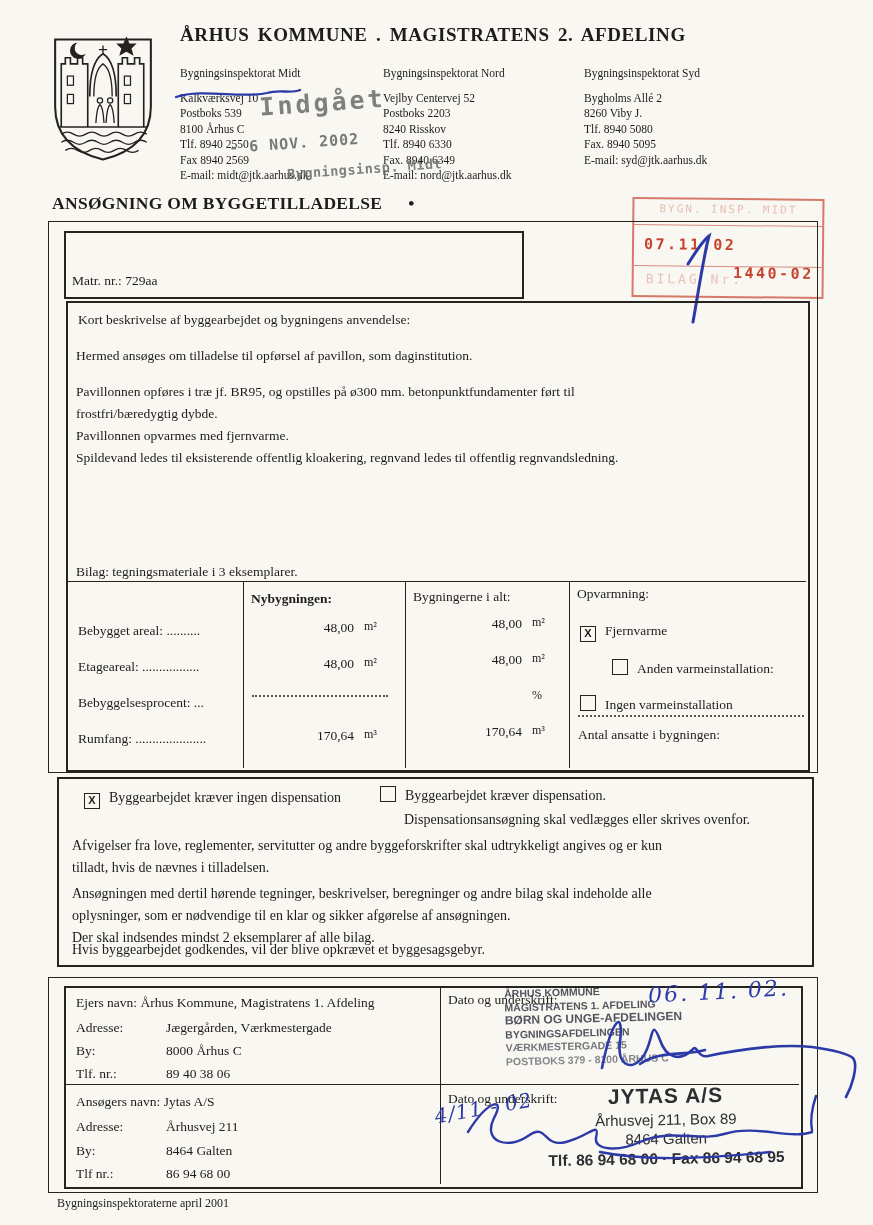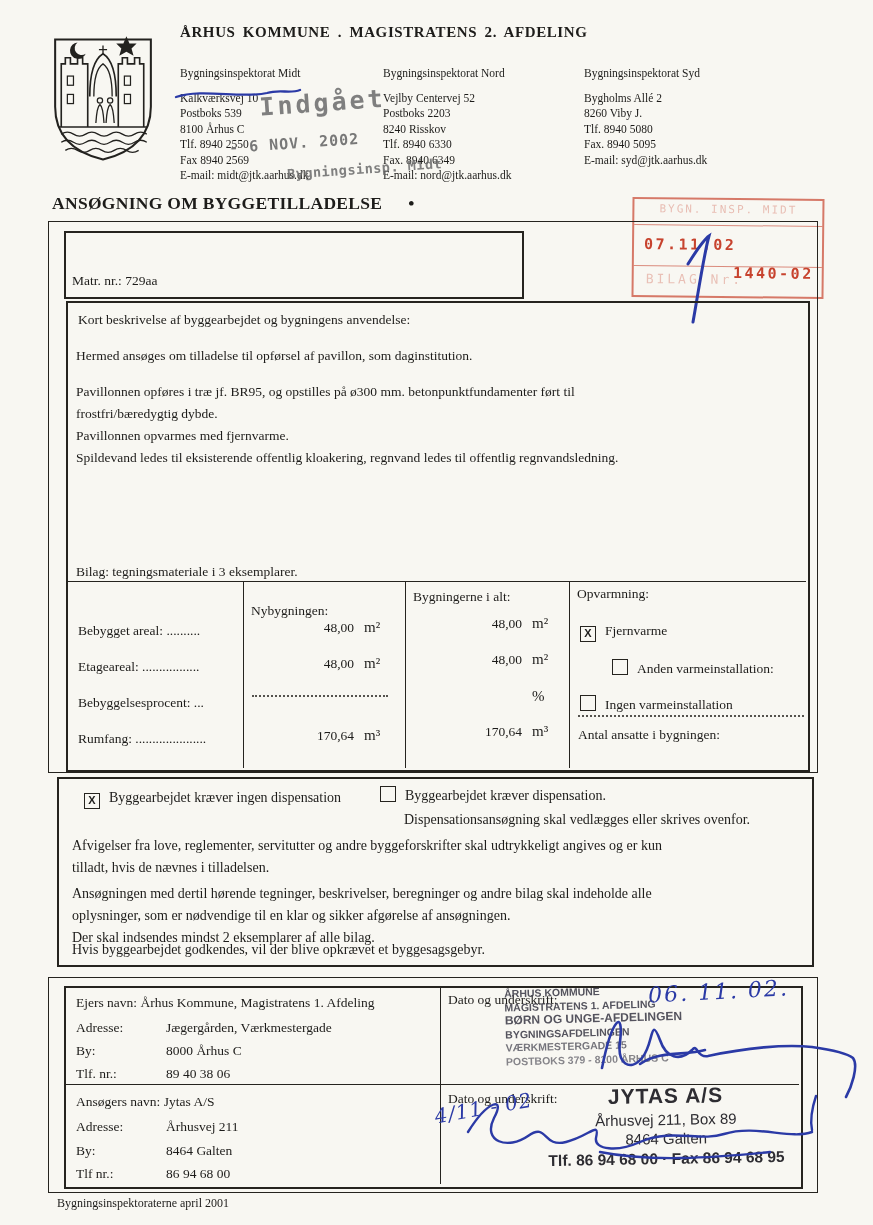--- a/index.html
+++ b/index.html
@@ -11,21 +11,21 @@
   .vline{position:absolute;border-left:1.6px solid #26241f;width:0;}
   .hline{position:absolute;border-top:1.6px solid #26241f;height:0;}
   .ml{white-space:pre-line;}
   .t13{font-size:13.5px;line-height:22px;}
   .t14{font-size:14px;line-height:22px;}
   .cb{display:inline-block;width:14px;height:14px;border:1.7px solid #26241f;text-align:center;
       line-height:13px;font:bold 11px "Liberation Sans","DejaVu Sans",sans-serif;color:#1d1c1a;
       vertical-align:-2px;margin-right:9px;background:transparent;}
   .dotted{position:absolute;border-bottom:2px dotted #55534e;}
   .val{position:absolute;width:106px;text-align:right;font-size:13.5px;}
-  .unit{position:absolute;font-size:15px;text-align:center;}
+  .unit{position:absolute;font-size:12px;text-align:center;}
   .office{position:absolute;width:200px;font-size:11.5px;line-height:15.5px;}
   .office .oname{margin-bottom:9px;}
   .handw{font-family:"DejaVu Serif",serif;font-style:italic;color:#2b3aa6;}
   .graystamp{position:absolute;font-family:"DejaVu Sans Mono",monospace;font-weight:bold;color:#6b6b6b;}
   .redtxt{font-family:"DejaVu Sans Mono",monospace;color:#c7432e;}
   .sans{font-family:"Liberation Sans","DejaVu Sans",sans-serif;}
   .frow{display:flex;}
   .flabel{width:90px;flex:0 0 90px;}
   svg{display:block;}
 </style>
@@ -53,21 +53,21 @@
       <path d="M14,99 q6,-4 12,0 t12,0 t12,0 t12,0 t12,0 t12,0 t12,0" stroke-width="1.3"></path>
       <path d="M14,107 q6,-4 12,0 t12,0 t12,0 t12,0 t12,0 t12,0 t12,0" stroke-width="1.3"></path>
       <path d="M18,115 q6,-4 12,0 t12,0 t12,0 t12,0 t12,0 t12,0" stroke-width="1.3"></path>
     </g>
     <g fill="#23221f" stroke="none">
       <path d="M30,9 a8,8 0 1,0 8,11 a6,6 0 1,1 -8,-11 Z"></path>
       <path d="M78,3 L81,10 L88,10 L83,15 L85,22 L78,18 L71,22 L73,15 L68,10 L75,10 Z"></path>
     </g>
   </svg>
 
-  <div class="abs" style="left:180px;top:24px;font-size:15px;font-weight:bold;letter-spacing:.6px;word-spacing:3px;">ÅRHUS KOMMUNE . MAGISTRATENS 2. AFDELING</div>
+  <div class="abs" style="left:180px;top:24px;font-size:19px;font-weight:bold;letter-spacing:.6px;word-spacing:3px;">ÅRHUS KOMMUNE . MAGISTRATENS 2. AFDELING</div>
 
   <div class="office" style="left:180px;top:66px;">
     <div class="oname">Bygningsinspektorat Midt</div>
     <div>Kalkværksvej 10</div>
     <div>Postboks 539</div>
     <div>8100 Århus C</div>
     <div>Tlf. 8940 2550</div>
     <div>Fax 8940 2569</div>
     <div>E-mail: midt@jtk.aarhus.dk</div>
   </div>
@@ -134,21 +134,21 @@
 frostfri/bæredygtig dybde.
 Pavillonnen opvarmes med fjernvarme.
 Spildevand ledes til eksisterende offentlig kloakering, regnvand ledes til offentlig regnvandsledning.</div>
   <div class="abs t13" style="left:76px;top:561px;">Bilag: tegningsmateriale i 3 eksemplarer.</div>
 
   <div class="hline" style="left:67px;top:581px;width:739px;"></div>
   <div class="vline" style="left:243px;top:582px;height:186px;"></div>
   <div class="vline" style="left:405px;top:582px;height:186px;"></div>
   <div class="vline" style="left:569px;top:582px;height:186px;"></div>
 
-  <div class="abs t13" style="left:251px;top:600px;">Nybygningen:</div>
+  <div class="abs t13" style="left:251px;top:588px;font-weight:bold;">Nybygningen:</div>
   <div class="abs t13" style="left:413px;top:586px;">Bygningerne i alt:</div>
   <div class="abs t13" style="left:577px;top:583px;">Opvarmning:</div>
 
   <div class="abs t13" style="left:78px;top:620px;">Bebygget areal: ..........</div>
   <div class="abs t13" style="left:78px;top:656px;">Etageareal: .................</div>
   <div class="abs t13" style="left:78px;top:692px;">Bebyggelsesprocent: ...</div>
   <div class="abs t13" style="left:78px;top:728px;">Rumfang: .....................</div>
 
   <div class="val" style="left:248px;top:620px;">48,00</div>
   <div class="unit" style="left:364px;top:619px;">m²</div>

